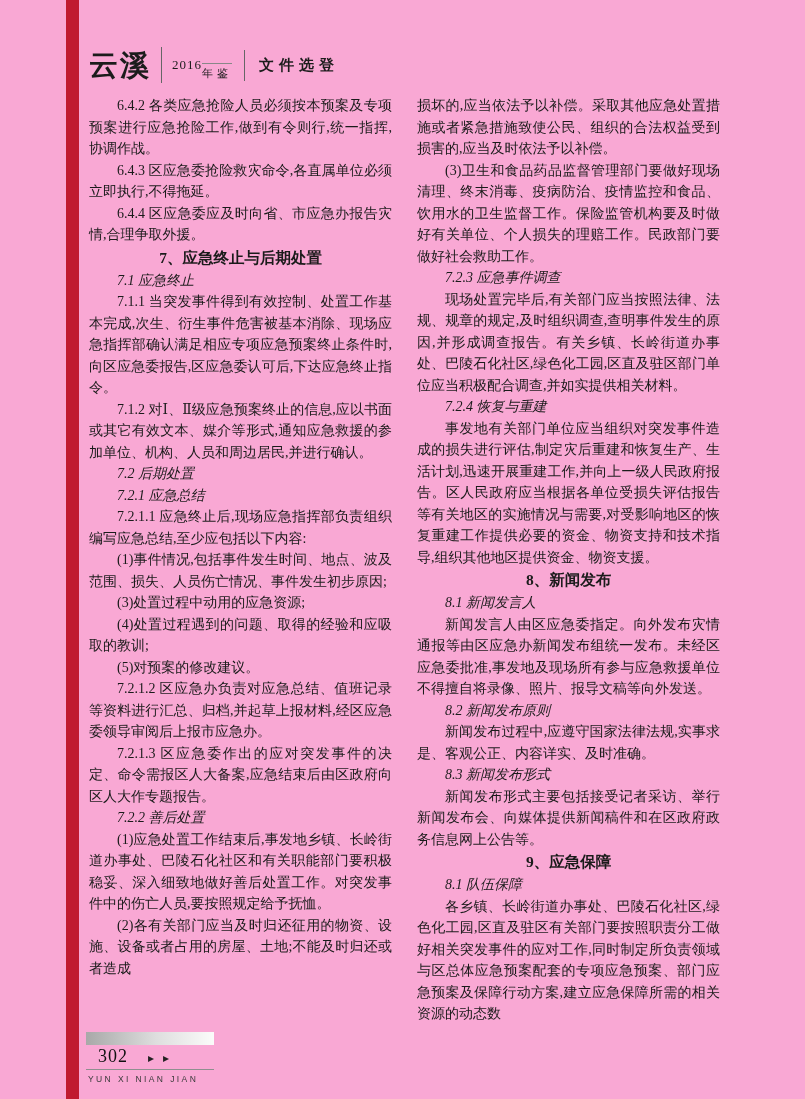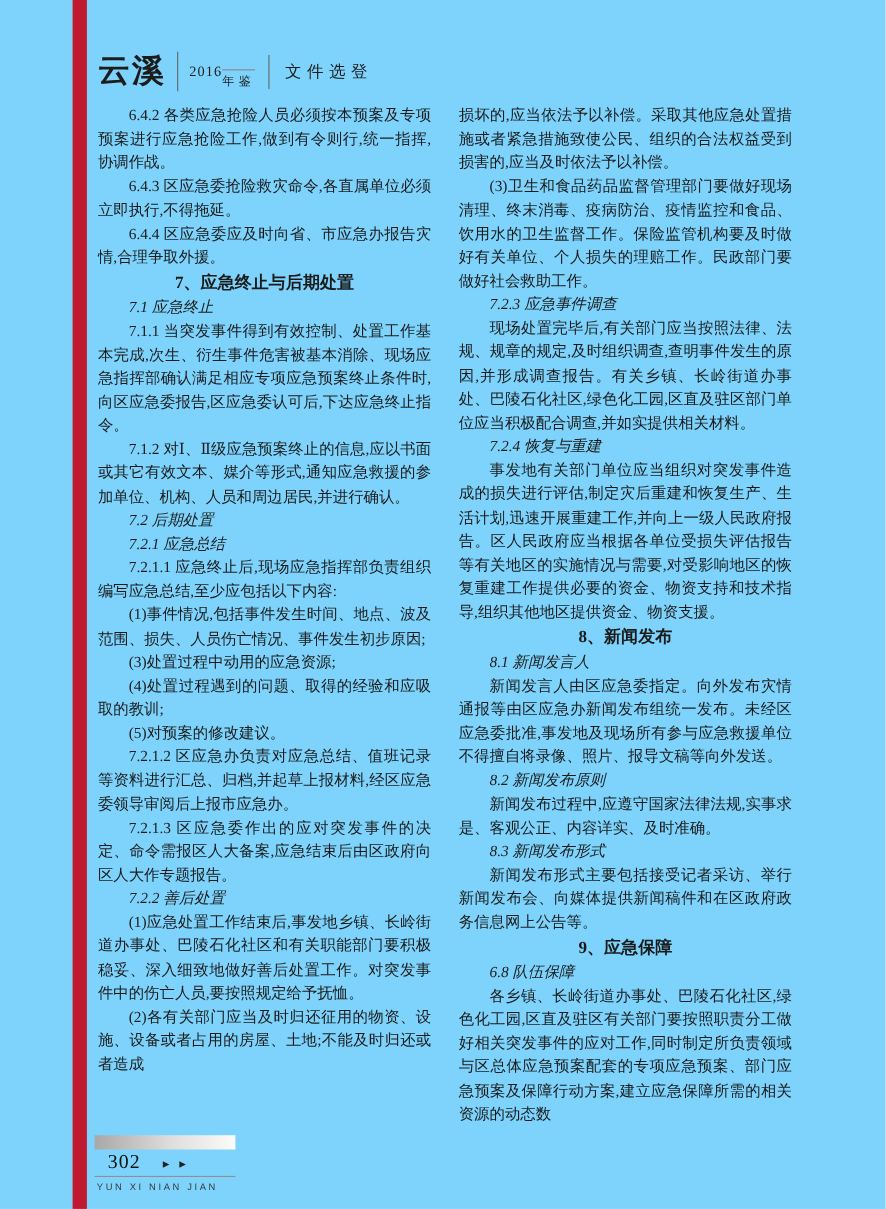--- a/index.html
+++ b/index.html
@@ -1,21 +1,21 @@
 <!DOCTYPE html>
 <html><head>
 <meta charset="utf-8">
 <style>
   * { margin:0; padding:0; box-sizing:border-box; }
   html,body { background:#e9e9e9; }
   body { font-family:"Liberation Serif","DejaVu Serif",serif; }
 
   .page {
     position:relative; width:805px; height:1099px; margin:0 auto;
-    background:#7dd3fc; color:#1c1c1c; overflow:hidden;
+    background:#f9a8d4; color:#1c1c1c; overflow:hidden;
   }
 
   .red-stripe {
     position:absolute; left:66px; top:0; width:13px; height:1099px;
     background:#c01a30;
   }
 
   
   .header {
     position:absolute; left:89px; top:44px; height:42px;
@@ -28,21 +28,21 @@
   .year-block {
     display:flex; align-items:center;
     border-left:1px solid #666; padding:2px 10px; margin-right:2px;
   }
   .year { font-size:13px; line-height:1.1; letter-spacing:1px; }
   .year-label {
     font-size:11px; letter-spacing:4px; margin-top:14px; padding-top:2px;
     border-top:1px solid #888;
   }
   .section-title {
-    font-size:15px; font-weight:normal; letter-spacing:5px;
+    font-size:15px; font-weight:bold; letter-spacing:5px;
     border-left:1px solid #666; padding:6px 0 6px 14px;
   }
 
   
   .columns {
     position:absolute; left:89px; top:95px; width:631px;
     display:flex; gap:25px;
   }
   .col {
     width:303px; font-size:14px; line-height:21.5px;
@@ -123,21 +123,21 @@
       <p class="sub">7.2.4 恢复与重建</p>
       <p class="para">事发地有关部门单位应当组织对突发事件造成的损失进行评估,制定灾后重建和恢复生产、生活计划,迅速开展重建工作,并向上一级人民政府报告。区人民政府应当根据各单位受损失评估报告等有关地区的实施情况与需要,对受影响地区的恢复重建工作提供必要的资金、物资支持和技术指导,组织其他地区提供资金、物资支援。</p>
       <p class="h1">8、新闻发布</p>
       <p class="sub">8.1 新闻发言人</p>
       <p class="para">新闻发言人由区应急委指定。向外发布灾情通报等由区应急办新闻发布组统一发布。未经区应急委批准,事发地及现场所有参与应急救援单位不得擅自将录像、照片、报导文稿等向外发送。</p>
       <p class="sub">8.2 新闻发布原则</p>
       <p class="para">新闻发布过程中,应遵守国家法律法规,实事求是、客观公正、内容详实、及时准确。</p>
       <p class="sub">8.3 新闻发布形式</p>
       <p class="para">新闻发布形式主要包括接受记者采访、举行新闻发布会、向媒体提供新闻稿件和在区政府政务信息网上公告等。</p>
       <p class="h1">9、应急保障</p>
-      <p class="sub">6.8 队伍保障</p>
+      <p class="sub">8.1 队伍保障</p>
       <p class="para">各乡镇、长岭街道办事处、巴陵石化社区,绿色化工园,区直及驻区有关部门要按照职责分工做好相关突发事件的应对工作,同时制定所负责领域与区总体应急预案配套的专项应急预案、部门应急预案及保障行动方案,建立应急保障所需的相关资源的动态数</p>
     </div>
 
   </div>
 
   <div class="footer">
     <div class="f-grad"></div>
     <div class="f-num-row">
       <span class="page-num">302</span>
       <span class="arrows">▸ ▸</span>

